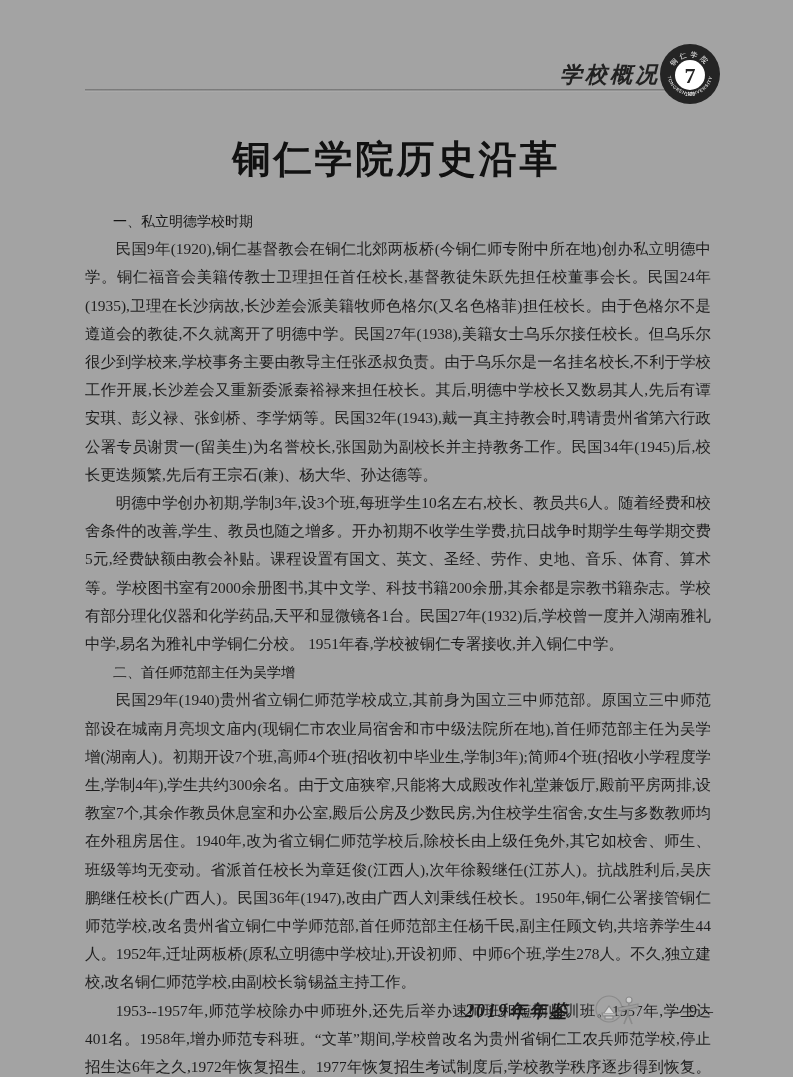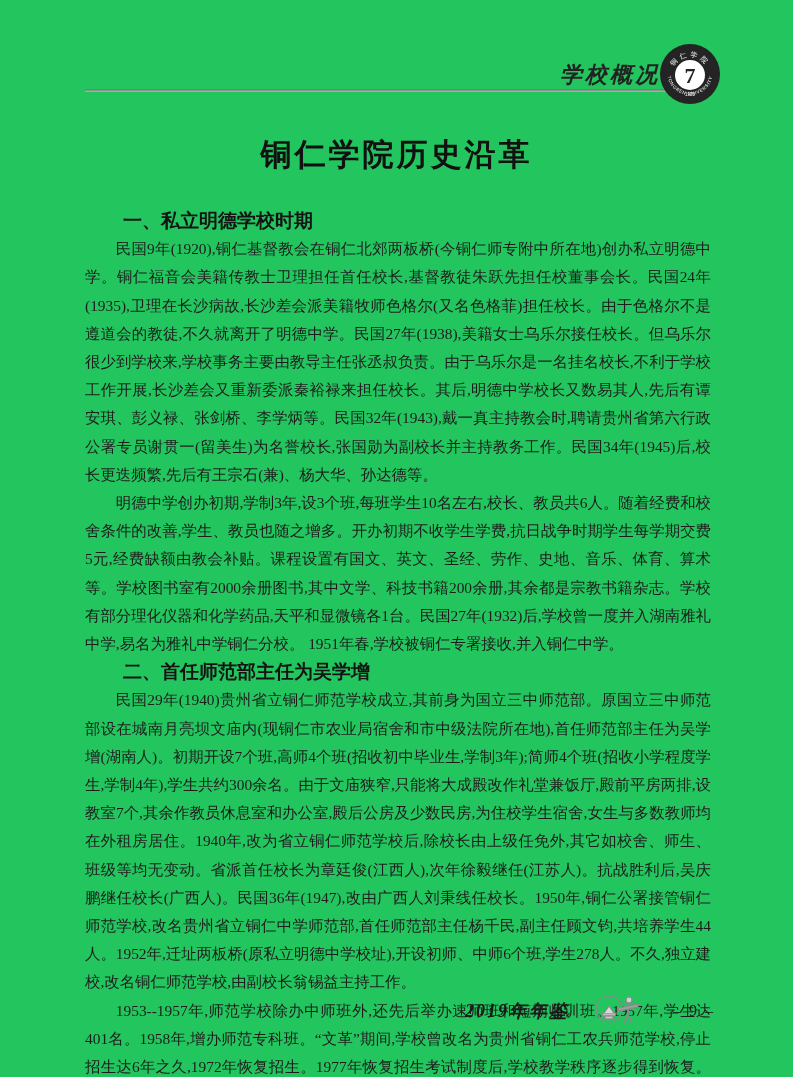--- a/index.html
+++ b/index.html
@@ -2,21 +2,21 @@
 <html><head>
 <meta charset="utf-8">
 <style>
   * { margin: 0; padding: 0; box-sizing: border-box; }
   html, body { background: #e8e8e8; }
   .page {
     position: relative;
     width: 793px;
     height: 1077px;
     margin: 0 auto;
-    background: #22c55e;
+    background: #a3a3a3;
     color: #1b1b1b;
     font-family: "Liberation Serif", "DejaVu Serif", serif;
     overflow: hidden;
   }
 
   
   .header-rule {
     position: absolute;
     left: 85px;
     top: 89px;
@@ -45,41 +45,41 @@
     height: 64px;
   }
 
   
   .doc-title {
     position: absolute;
     top: 134px;
     left: 0;
     width: 100%;
     text-align: center;
-    font-size: 31px;
+    font-size: 38px;
     font-weight: 700;
     letter-spacing: 3px;
     color: #111;
     font-family: "Liberation Serif", "DejaVu Serif", serif;
   }
 
   
   .body-text {
     position: absolute;
     top: 207px;
     left: 85px;
     width: 626px;
     font-size: 15.4px;
     line-height: 28.2px;
     text-align: justify;
   }
   .body-text h3 {
     font-family: "Liberation Sans", "DejaVu Sans", sans-serif;
-    font-size: 19px;
-    font-weight: 700;
+    font-size: 14px;
+    font-weight: 400;
     line-height: 28.2px;
     text-indent: 2em;
     color: #141414;
   }
   .body-text p {
     text-indent: 2em;
     color: #1d1d1d;
   }
 
   

